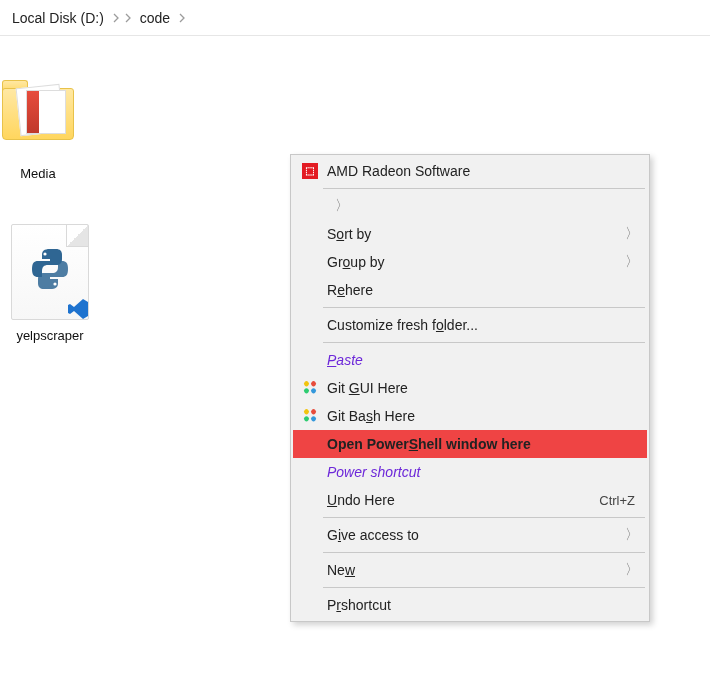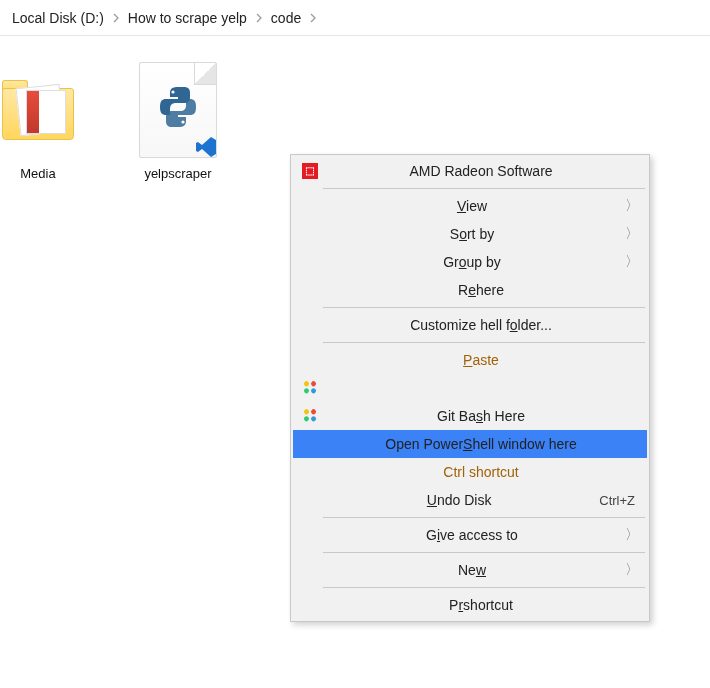--- a/index.html
+++ b/index.html
@@ -38,20 +38,21 @@
   
   .workspace {
     position: relative;
     padding: 24px 0 0 0;
   }
   .items {
     display: flex;
     align-items: flex-start;
     gap: 40px;
     padding-left: 0;
+    flex-direction: column;
   }
   .file-item {
     width: 100px;
     display: flex;
     flex-direction: column;
     align-items: center;
     text-align: center;
     font-size: 13px;
     color: #111;
   }
@@ -127,29 +128,29 @@
     font-size: 14px;
   }
   .cm-item {
     height: 28px;
     display: flex;
     align-items: center;
     padding: 0 12px 0 6px;
     color: #222;
     position: relative;
   }
-  .cm-item.hover { background: #3b82f6; }
-  .cm-item.disabled { color: #a16207; }
+  .cm-item.hover { background: #ef4444; font-weight: bold; }
+  .cm-item.disabled { color: #6d28d9; font-style: italic; }
   .cm-icon {
     width: 22px; height: 18px;
     display: inline-flex; align-items: center; justify-content: center;
     margin-right: 6px;
     flex: 0 0 22px;
   }
-  .cm-label { flex: 1; white-space: nowrap; text-align: center; }
+  .cm-label { flex: 1; white-space: nowrap; }
   .cm-label .u { text-decoration: underline; }
   .cm-shortcut { color: #444; font-size: 13px; margin-left: 8px; }
   .cm-sub {
     color: #808080; font-size: 14px; margin-left: 8px;
     width: 10px; text-align: right;
   }
   .cm-sep {
     height: 1px;
     background: #c8c8c8;
     margin: 3px 2px 3px 30px;
@@ -176,21 +177,20 @@
 </head>
 <body>
 
 <div class="breadcrumb">
   <span class="crumb">Local Disk (D:)</span>
   <span class="chev">
     <svg width="8" height="10" viewBox="0 0 8 10">
         <path d="M2 1 L6 5 L2 9" stroke="#9c9c9c" stroke-width="1.3" fill="none"></path>
       </svg>
   </span>
-  <span class="crumb">How to scrape yelp</span>
   <span class="chev">
     <svg width="8" height="10" viewBox="0 0 8 10">
         <path d="M2 1 L6 5 L2 9" stroke="#9c9c9c" stroke-width="1.3" fill="none"></path>
       </svg>
   </span>
   <span class="crumb">code</span>
   <span class="chev">
     <svg width="8" height="10" viewBox="0 0 8 10">
         <path d="M2 1 L6 5 L2 9" stroke="#9c9c9c" stroke-width="1.3" fill="none"></path>
       </svg>
@@ -237,81 +237,81 @@
           <span class="amd-icon">
             <span>⬚</span>
           </span>
         </span>
       <span class="cm-label">AMD Radeon Software</span>
     </div>
     <div class="cm-sep"></div>
 
     <div class="cm-item">
       <span class="cm-icon"></span>
-      <span class="cm-label"><span></span><span class="u">V</span><span>iew</span></span>
       <span class="cm-sub">〉</span>
     </div>
     <div class="cm-item">
       <span class="cm-icon"></span>
       <span class="cm-label"><span>S</span><span class="u">o</span><span>rt by</span></span>
       <span class="cm-sub">〉</span>
     </div>
     <div class="cm-item">
       <span class="cm-icon"></span>
       <span class="cm-label"><span>Gr</span><span class="u">o</span><span>up by</span></span>
       <span class="cm-sub">〉</span>
     </div>
     <div class="cm-item">
       <span class="cm-icon"></span>
       <span class="cm-label"><span>R</span><span class="u">e</span><span>here</span></span>
     </div>
 
     <div class="cm-sep"></div>
     <div class="cm-item">
       <span class="cm-icon"></span>
-      <span class="cm-label"><span>Customize hell f</span><span class="u">o</span><span>lder...</span></span>
+      <span class="cm-label"><span>Customize fresh f</span><span class="u">o</span><span>lder...</span></span>
     </div>
 
     <div class="cm-sep"></div>
     <div class="cm-item disabled">
       <span class="cm-icon"></span>
       <span class="cm-label"><span class="u">P</span><span>aste</span></span>
     </div>
     <div class="cm-item">
       <span class="cm-icon">
           <span class="git-icon">
             <span></span>
             <span></span>
             <span></span>
             <span></span>
           </span>
         </span>
+      <span class="cm-label"><span>Git </span><span class="u">G</span><span>UI Here</span></span>
     </div>
     <div class="cm-item">
       <span class="cm-icon">
           <span class="git-icon">
             <span></span>
             <span></span>
             <span></span>
             <span></span>
           </span>
         </span>
       <span class="cm-label"><span>Git Ba</span><span class="u">s</span><span>h Here</span></span>
     </div>
     <div class="cm-item hover">
       <span class="cm-icon"></span>
       <span class="cm-label"><span>Open Power</span><span class="u">S</span><span>hell window here</span></span>
     </div>
     <div class="cm-item disabled">
       <span class="cm-icon"></span>
-      <span class="cm-label">Ctrl shortcut</span>
-    </div>
-    <div class="cm-item">
-      <span class="cm-icon"></span>
-      <span class="cm-label"><span class="u">U</span><span>ndo Disk</span></span>
+      <span class="cm-label">Power shortcut</span>
+    </div>
+    <div class="cm-item">
+      <span class="cm-icon"></span>
+      <span class="cm-label"><span class="u">U</span><span>ndo Here</span></span>
       <span class="cm-shortcut">Ctrl+Z</span>
     </div>
 
     <div class="cm-sep"></div>
     <div class="cm-item">
       <span class="cm-icon"></span>
       <span class="cm-label"><span>G</span><span class="u">i</span><span>ve access to</span></span>
       <span class="cm-sub">〉</span>
     </div>
 

